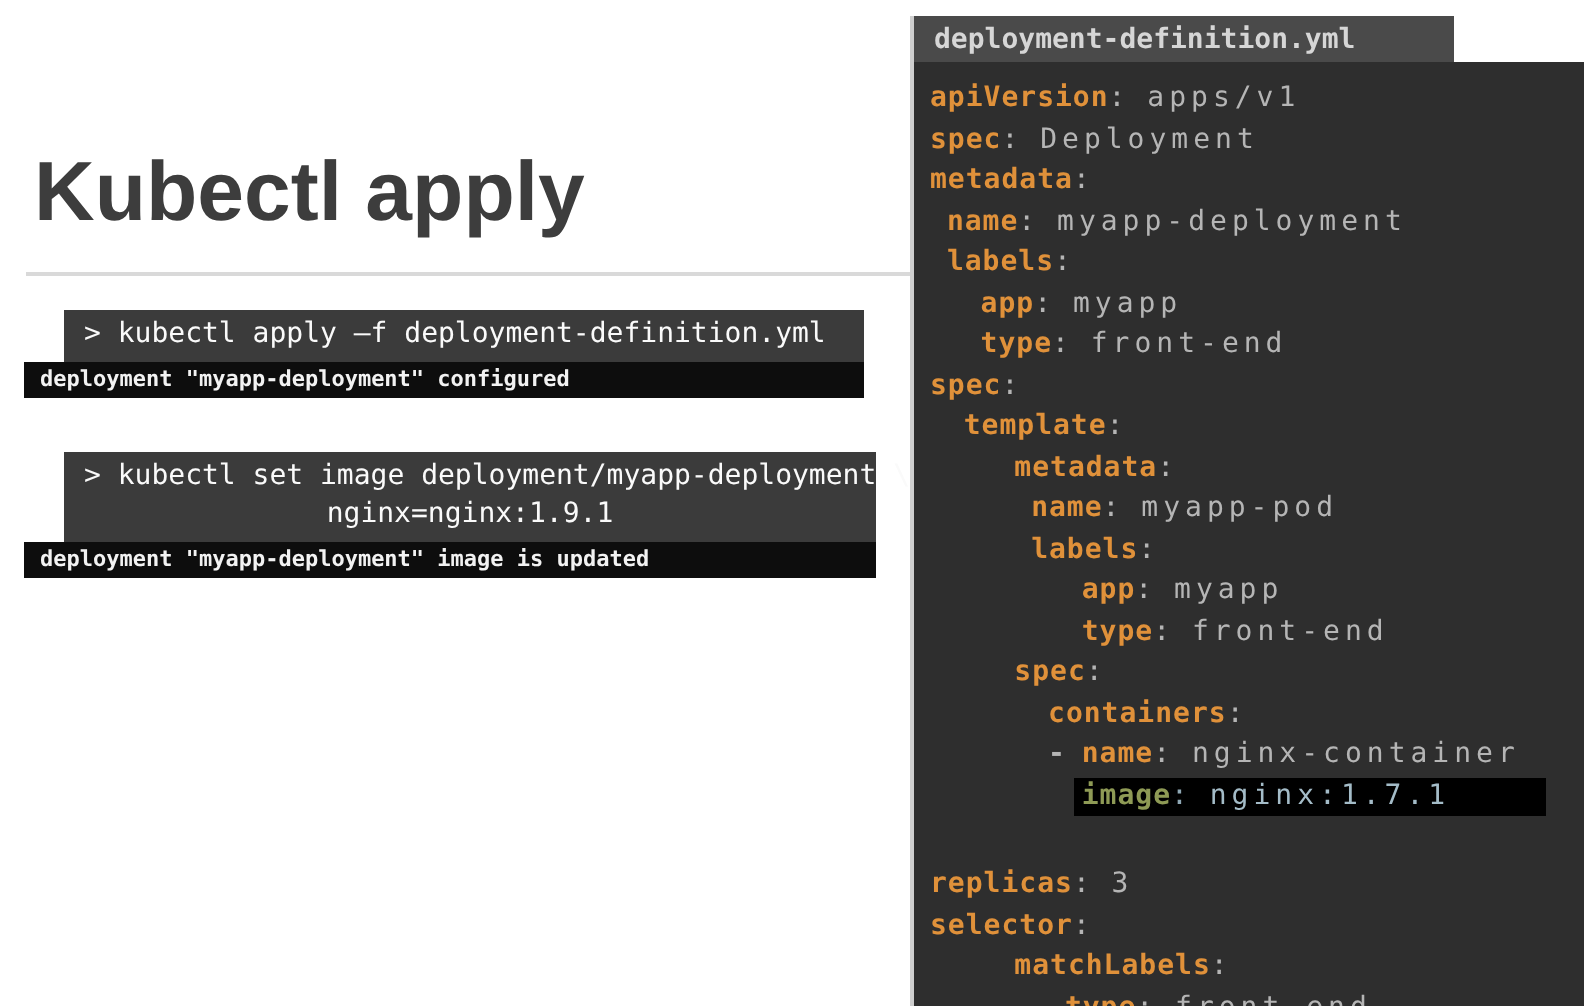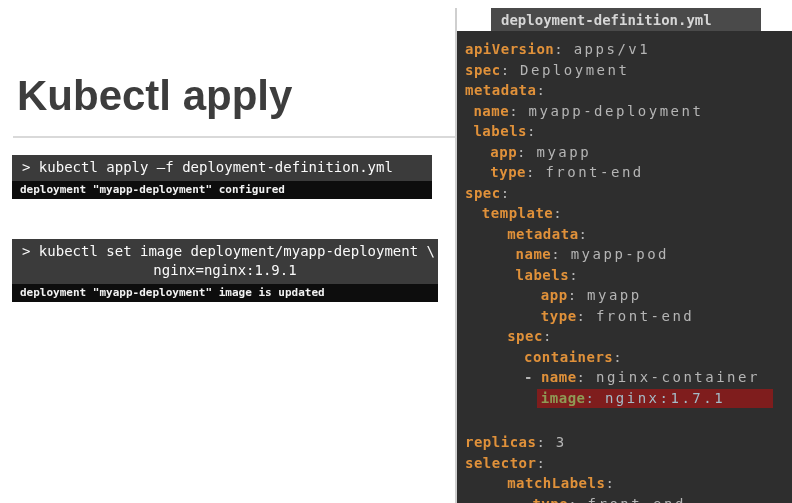--- a/index.html
+++ b/index.html
@@ -11,63 +11,63 @@
   .slide-title{
     position:absolute;left:17px;top:72px;margin:0;
     font-size:42px;font-weight:700;color:#3d3d3d;letter-spacing:0px;
   }
   .title-rule{
     position:absolute;left:13px;top:136px;width:443px;height:2px;
     background:#d9d9d9;
   }
   .terminal{position:absolute;left:12px;}
   .terminal.t1{top:155px;width:420px;}
-  .terminal.t2{top:239px;width:426px;}
+  .terminal.t2{top:226px;width:426px;}
   .term-head{
     background:#3b3b3b;color:#fafafa;
     font-family:"DejaVu Sans Mono",monospace;
     font-size:14px;line-height:19px;
-    padding:3px 0 4px 10px;white-space:pre;
+    padding:3px 0 4px 10px;white-space:pre;margin-left:20px;
   }
   .term-head .cmd-line2{display:block;text-align:center;padding-right:10px;}
   .term-out{
     background:#0d0d0d;color:#f2f2f2;
     font-family:"DejaVu Sans Mono",monospace;
     font-size:11px;font-weight:bold;line-height:13px;
     padding:2px 4px 3px 8px;white-space:pre;
   }
   
   .panel-edge{
     position:absolute;left:455px;top:8px;width:2px;height:495px;
     background:#cfcfcf;
   }
   .editor-tab{
     position:absolute;left:457px;top:8px;width:270px;height:23px;
     background:#4a4a4a;color:#d6d6d6;box-sizing:border-box;
     font-family:"DejaVu Sans Mono",monospace;
     font-size:14px;font-weight:bold;
-    display:flex;align-items:center;padding-left:10px;margin-left:34px;
+    display:flex;align-items:center;padding-left:10px;
   }
   .editor-body{
     position:absolute;left:457px;top:31px;width:335px;height:472px;
     background:#2e2e2e;box-sizing:border-box;
     padding:8px 0 0 8px;overflow:hidden;
   }
   .yaml-line{
     font-family:"DejaVu Sans Mono",monospace;
     font-size:14px;line-height:20.5px;height:20.5px;
     white-space:pre;color:#b5b5b5;
   }
   .yaml-line.gap{margin-top:24px;}
   .yaml-line .key{color:#e0913a;font-weight:bold;letter-spacing:0.5px;}
   .yaml-line .colon{color:#b5b5b5;}
   .yaml-line .val{color:#b5b5b5;letter-spacing:2.5px;}
   .yaml-line .dash{color:#b5b5b5;font-weight:bold;}
   .yaml-line .hl{
-    background:#7f1d1d;padding:1px 48px 2px 4px;margin-left:-4px;
+    background:#000000;padding:1px 48px 2px 4px;margin-left:-4px;
   }
   .yaml-line .hl .key{color:#8e9a55;}
   .yaml-line .hl .colon{color:#8fa8b5;}
   .yaml-line .hl .val{color:#a4bcc8;}
 </style>
 </head>
 <body>
 
 <h1 class="slide-title">Kubectl apply</h1>
 <div class="title-rule"></div>

